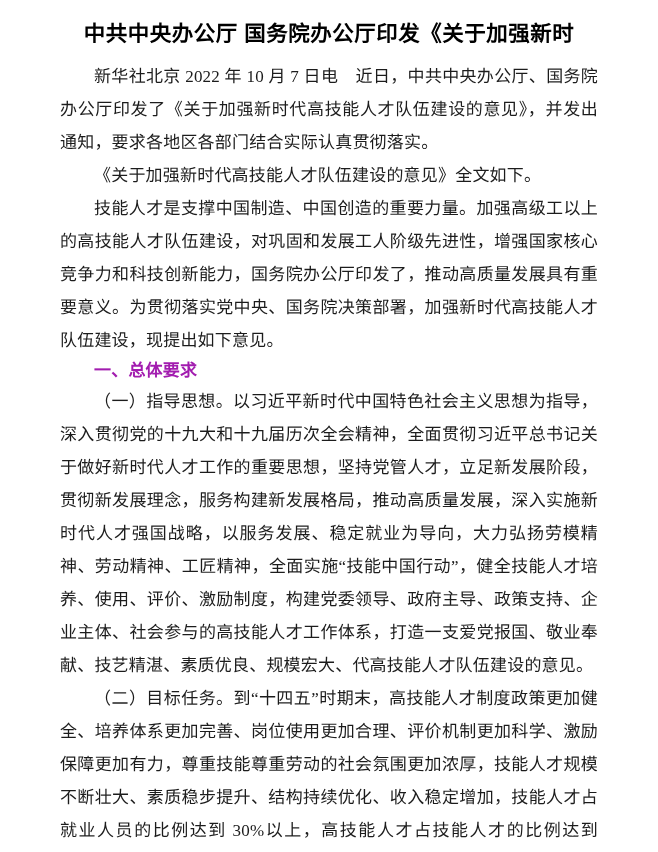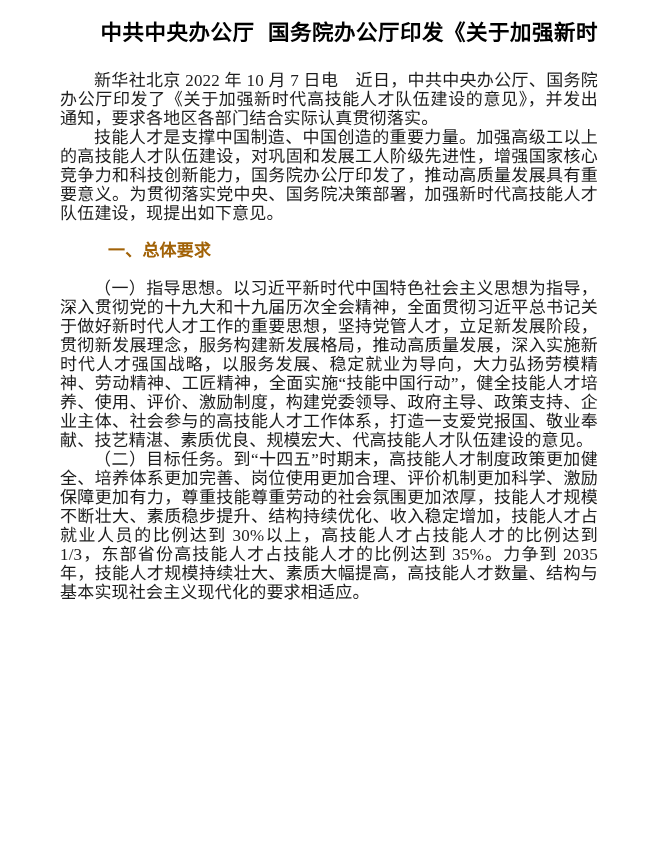--- a/index.html
+++ b/index.html
@@ -12,58 +12,59 @@
     position: relative;
     width: 658px;
     height: 852px;
     background: #ffffff;
     padding: 18px 60px 0 60px;
     overflow: hidden;
     font-family: "Liberation Serif", "DejaVu Serif", serif;
     color: #1c1c1c;
   }
   .doc-title {
-    margin: 0 0 21px 0;
-    font-family: Liberation Mono, monospace;
+    margin: 0 0 10px 0;
+    font-family: Liberation Sans, sans-serif;
     font-weight: 700;
     font-size: 21.5px;
     line-height: 32px;
-    text-align: right;
+    text-align: center;
     color: #000000;
     letter-spacing: 0.5px;
   }
   .title-line { display: block; }
   .doc-body p.body-para {
     margin: 0;
     font-size: 17px;
-    line-height: 19px;
+    line-height: 33px;
     text-align: justify;
     text-justify: inter-ideograph;
     text-indent: 2em;
     letter-spacing: 0.2px;
   }
   .doc-body h2.section-heading {
-    margin: 14px;
+    margin: 0;
     font-family: "Liberation Sans", "DejaVu Sans", sans-serif;
     font-weight: 700;
     font-size: 17px;
     line-height: 27.7px;
     text-indent: 2em;
-    color: #a16207;
+    color: #a21caf;
     letter-spacing: 0.2px;
   }
 </style>
 </head>
 <body>
 
 <div class="page">
   <h1 class="doc-title">
     <span class="title-line">中共中央办公厅 国务院办公厅印发《关于加强新时</span>
   </h1>
 
   <div class="doc-body">
     <p class="body-para">新华社北京 2022 年 10 月 7 日电　近日，中共中央办公厅、国务院办公厅印发了《关于加强新时代高技能人才队伍建设的意见》，并发出通知，要求各地区各部门结合实际认真贯彻落实。</p>
+    <p class="body-para">《关于加强新时代高技能人才队伍建设的意见》全文如下。</p>
     <p class="body-para">技能人才是支撑中国制造、中国创造的重要力量。加强高级工以上的高技能人才队伍建设，对巩固和发展工人阶级先进性，增强国家核心竞争力和科技创新能力，国务院办公厅印发了，推动高质量发展具有重要意义。为贯彻落实党中央、国务院决策部署，加强新时代高技能人才队伍建设，现提出如下意见。</p>
     <h2 class="section-heading">一、总体要求</h2>
     <p class="body-para">（一）指导思想。以习近平新时代中国特色社会主义思想为指导，深入贯彻党的十九大和十九届历次全会精神，全面贯彻习近平总书记关于做好新时代人才工作的重要思想，坚持党管人才，立足新发展阶段，贯彻新发展理念，服务构建新发展格局，推动高质量发展，深入实施新时代人才强国战略，以服务发展、稳定就业为导向，大力弘扬劳模精神、劳动精神、工匠精神，全面实施“技能中国行动”，健全技能人才培养、使用、评价、激励制度，构建党委领导、政府主导、政策支持、企业主体、社会参与的高技能人才工作体系，打造一支爱党报国、敬业奉献、技艺精湛、素质优良、规模宏大、代高技能人才队伍建设的意见。</p>
     <p class="body-para">（二）目标任务。到“十四五”时期末，高技能人才制度政策更加健全、培养体系更加完善、岗位使用更加合理、评价机制更加科学、激励保障更加有力，尊重技能尊重劳动的社会氛围更加浓厚，技能人才规模不断壮大、素质稳步提升、结构持续优化、收入稳定增加，技能人才占就业人员的比例达到 30%以上，高技能人才占技能人才的比例达到 1/3，东部省份高技能人才占技能人才的比例达到 35%。力争到 2035 年，技能人才规模持续壮大、素质大幅提高，高技能人才数量、结构与基本实现社会主义现代化的要求相适应。</p>
   </div>
 </div>
 
 </body></html>

